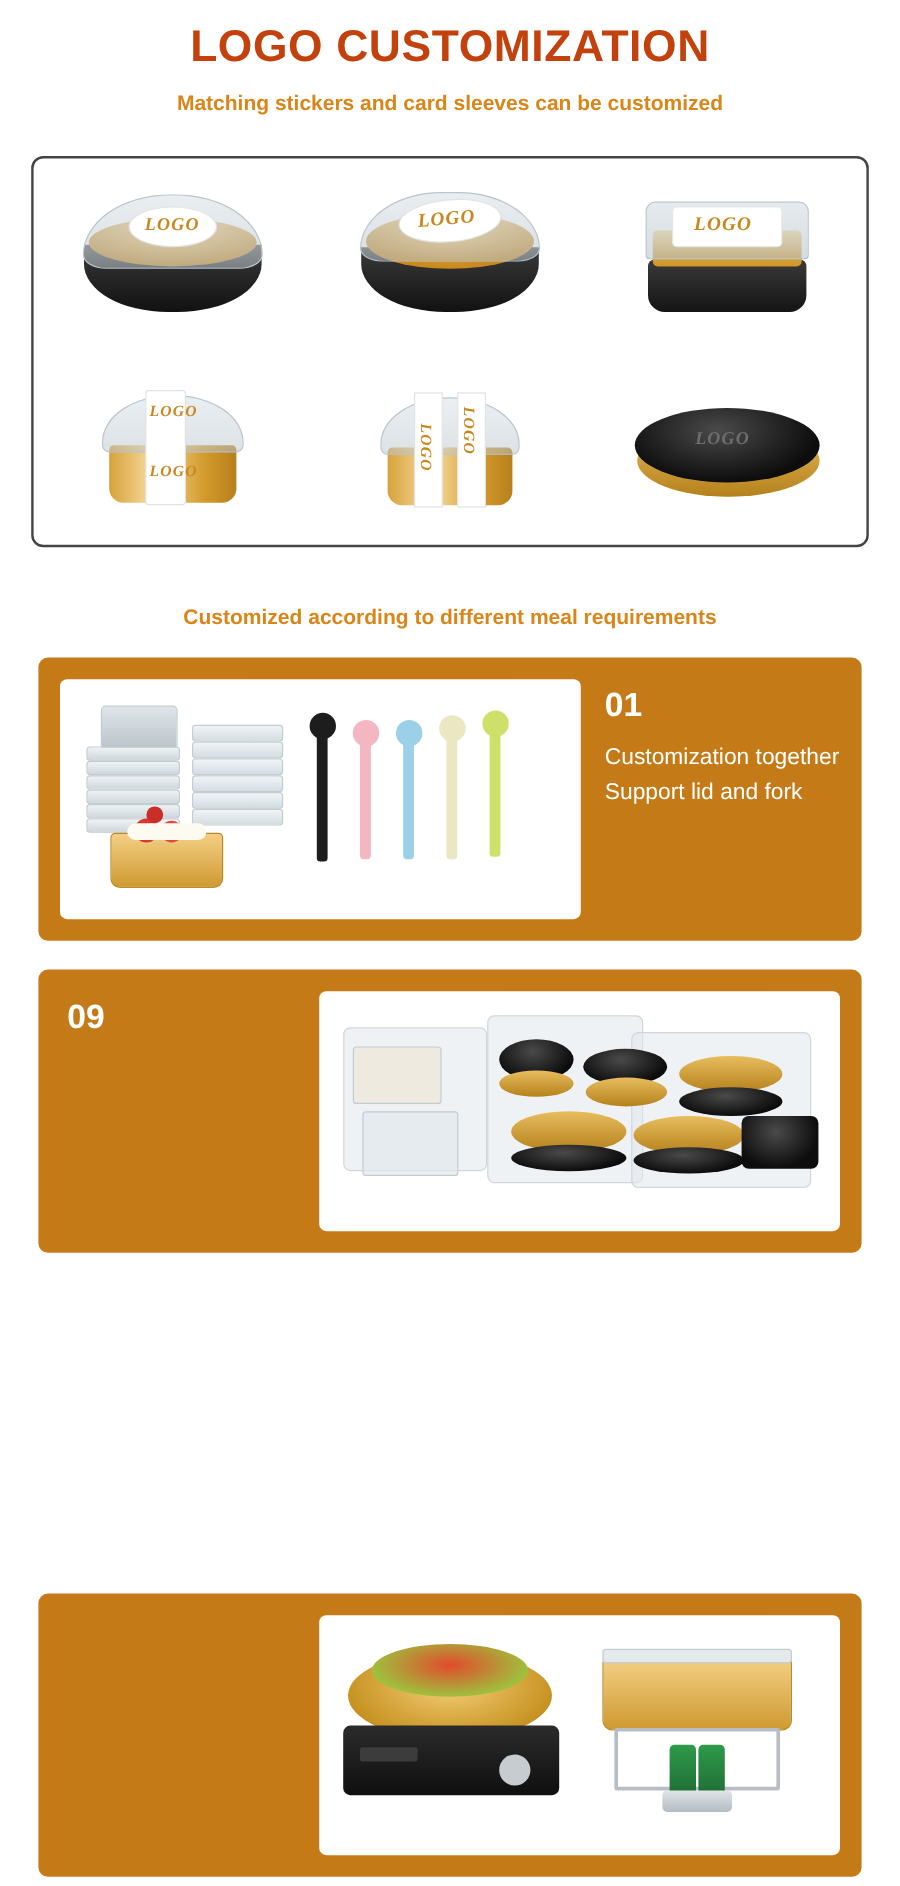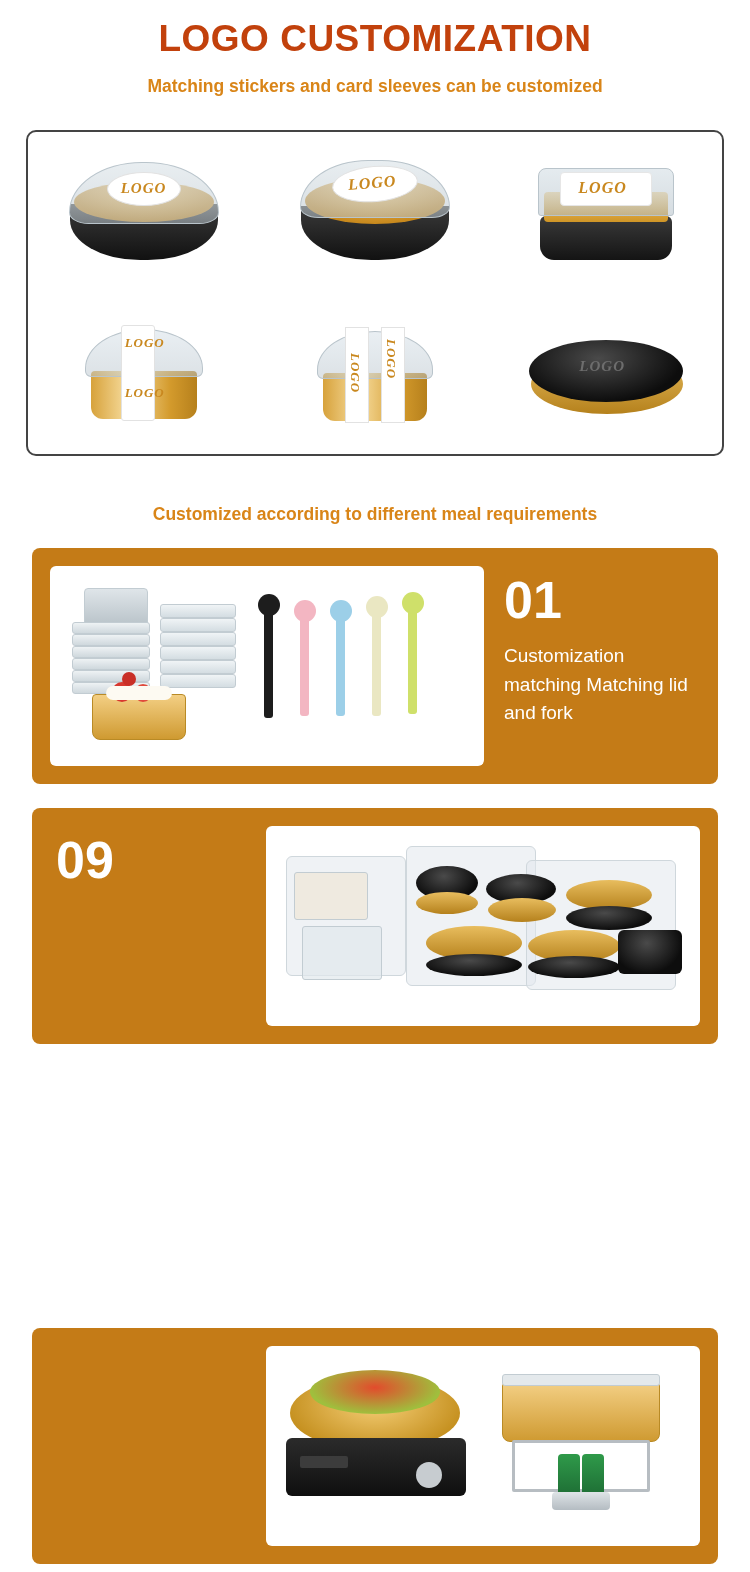--- a/index.html
+++ b/index.html
@@ -96,21 +96,21 @@
   .f-text {
     position: absolute;
     top: 26px;
     color: #ffffff;
     width: 198px;
   }
   .text-right { right: 16px; }
   .text-left { left: 24px; }
 
   .f-num {
-    font-size: 52px;
+    font-size: 28px;
     font-weight: bold;
     line-height: 1;
     margin-bottom: 16px;
   }
   .f-desc {
     font-size: 19px;
     line-height: 1.5;
   }
 
   
@@ -357,21 +357,21 @@
       <div class="fork" style="left:244px;top:34px;width:22px;height:22px;background:#f3b6c2;border-radius:11px;"></div>
       <div class="fork" style="left:286px;top:38px;width:9px;height:112px;background:#9ccfe8;"></div>
       <div class="fork" style="left:280px;top:34px;width:22px;height:22px;background:#9ccfe8;border-radius:11px;"></div>
       <div class="fork" style="left:322px;top:34px;width:9px;height:116px;background:#eae7c2;"></div>
       <div class="fork" style="left:316px;top:30px;width:22px;height:22px;background:#eae7c2;border-radius:11px;"></div>
       <div class="fork" style="left:358px;top:30px;width:9px;height:118px;background:#cfe06a;"></div>
       <div class="fork" style="left:352px;top:26px;width:22px;height:22px;background:#cfe06a;border-radius:11px;"></div>
     </div>
     <div class="f-text text-right">
       <div class="f-num">01</div>
-      <div class="f-desc">Customization matching Matching lid and fork</div>
+      <div class="f-desc">Customization together Support lid and fork</div>
     </div>
   </div>
 
   <div class="feature f2">
     <div class="f-photo photo-right">
       <div class="bag" style="left:20px;top:30px;width:120px;height:120px;"></div>
       <div class="bag" style="left:140px;top:20px;width:130px;height:140px;"></div>
       <div class="bag" style="left:260px;top:34px;width:150px;height:130px;"></div>
       <div class="stackLid" style="left:28px;top:46px;width:74px;height:48px;background:#efeae0;border-radius:3px;"></div>
       <div class="disc-black" style="left:150px;top:40px;width:62px;height:34px;"></div>

